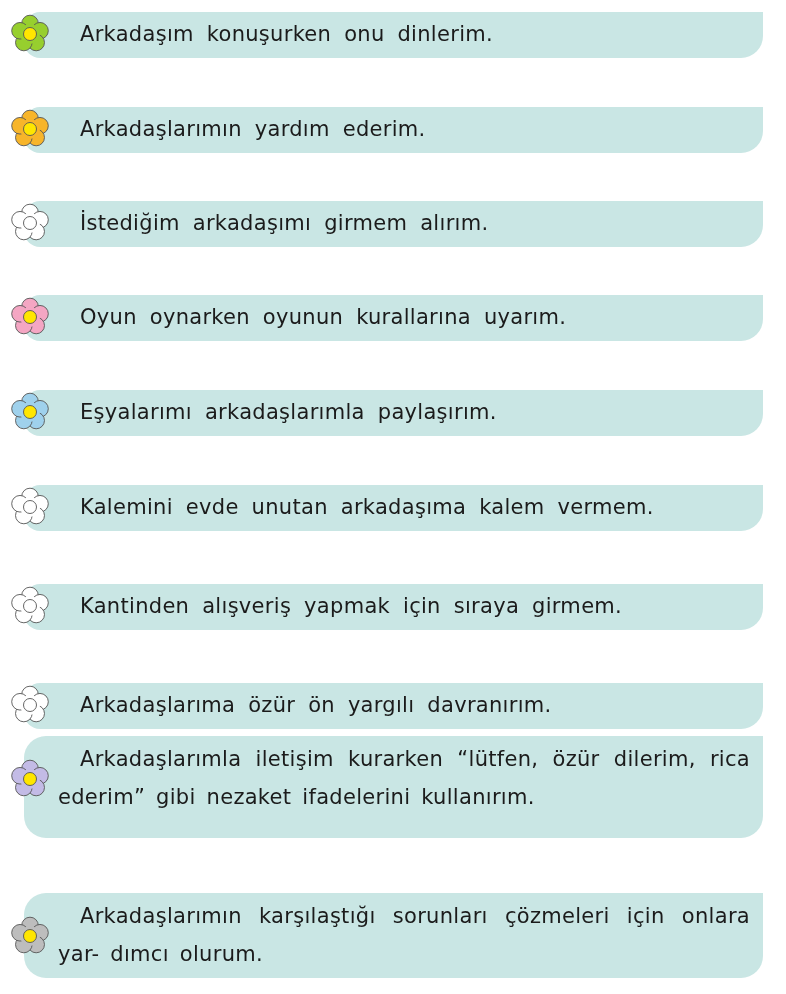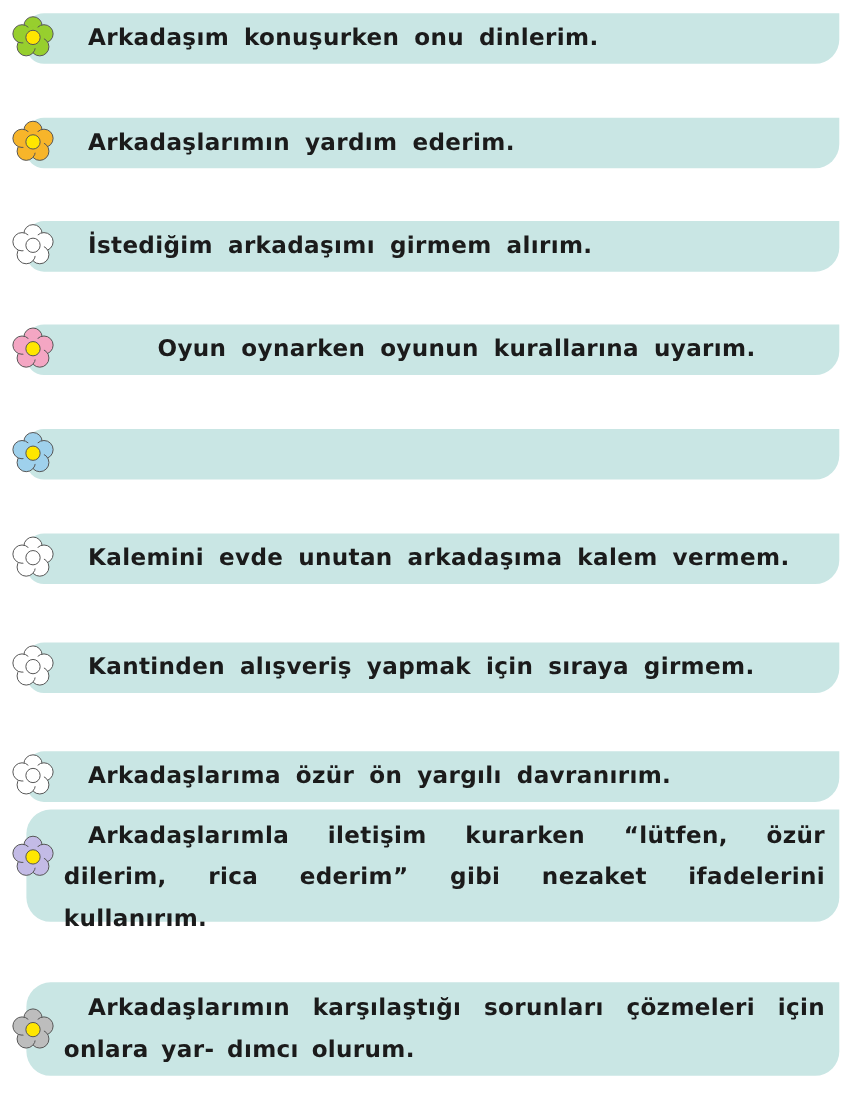--- a/index.html
+++ b/index.html
@@ -1,18 +1,18 @@
 <!DOCTYPE html>
 <html><head>
 <meta charset="utf-8">
 <style>
   html, body { margin: 0; padding: 0; background: #ffffff; }
   body { width: 786px; height: 994px; position: relative; overflow: hidden;
          font-family: "DejaVu Sans", sans-serif; color: #1b1b1b; }
-  .row { position: absolute; left: 0; width: 786px; font-weight: bold; }
+  .row { position: absolute; left: 0; width: 786px; }
   .pill { position: absolute; left: 24px; right: 23px; top: 0; bottom: 0;
           background: #c9e6e4; border-radius: 22px 0 22px 22px; }
   .pill.single { border-radius: 16px 0 22px 16px; }
   .text { position: absolute; left: 80px; right: 36px; font-size: 21px;
           letter-spacing: 0.3px; word-spacing: 6px; white-space: nowrap; }
   .text.multi { white-space: normal; line-height: 38px; text-align: justify;
                 text-align-last: left; left: 58px; text-indent: 22px; word-spacing: 4px; }
   .flower { position: absolute; left: 8px; width: 44px; height: 44px; }
 </style>
 </head>
@@ -70,35 +70,36 @@
       <g class="petals">
           <circle cx="22" cy="11.5" r="8.3" fill="#f4a6c3" stroke="#555555" stroke-width="0.9"></circle>
           <circle cx="31.986093421099113" cy="18.755321559063052" r="8.3" fill="#f4a6c3" stroke="#555555" stroke-width="0.9"></circle>
           <circle cx="28.17174514907097" cy="30.494678440936948" r="8.3" fill="#f4a6c3" stroke="#555555" stroke-width="0.9"></circle>
           <circle cx="15.828254850929033" cy="30.494678440936948" r="8.3" fill="#f4a6c3" stroke="#555555" stroke-width="0.9"></circle>
           <circle cx="12.013906578900889" cy="18.75532155906305" r="8.3" fill="#f4a6c3" stroke="#555555" stroke-width="0.9"></circle>
           <circle cx="22" cy="22" r="10" fill="#f4a6c3"></circle>
         </g>
       <circle class="center" cx="22" cy="22" r="6.5" stroke="#555" stroke-width="0.9" fill="#ffe600"></circle>
     </svg>
-    <div class="text" style="color: rgb(27, 27, 27); top: 10px; text-align: center;">Oyun oynarken oyunun kurallarına uyarım.</div>
+    <div class="text" style="color: rgb(27, 27, 27); top: 10px;">Oyun oynarken oyunun kurallarına uyarım.</div>
   </div>
     <div class="row" style="top: 390px; height: 46px;">
     <div class="pill single" style="background: rgb(201, 230, 228);"></div>
     <svg class="flower" viewBox="0 0 44 44" style="top: 0px;">
       <g class="petals">
           <circle cx="22" cy="11.5" r="8.3" fill="#9fd1ec" stroke="#555555" stroke-width="0.9"></circle>
           <circle cx="31.986093421099113" cy="18.755321559063052" r="8.3" fill="#9fd1ec" stroke="#555555" stroke-width="0.9"></circle>
           <circle cx="28.17174514907097" cy="30.494678440936948" r="8.3" fill="#9fd1ec" stroke="#555555" stroke-width="0.9"></circle>
           <circle cx="15.828254850929033" cy="30.494678440936948" r="8.3" fill="#9fd1ec" stroke="#555555" stroke-width="0.9"></circle>
           <circle cx="12.013906578900889" cy="18.75532155906305" r="8.3" fill="#9fd1ec" stroke="#555555" stroke-width="0.9"></circle>
           <circle cx="22" cy="22" r="10" fill="#9fd1ec"></circle>
         </g>
       <circle class="center" cx="22" cy="22" r="6.5" stroke="#555" stroke-width="0.9" fill="#ffe600"></circle>
     </svg>
+    <div class="text" style="color: rgb(27, 27, 27); top: 10px;">Eşyalarımı arkadaşlarımla paylaşırım.</div>
   </div>
     <div class="row" style="top: 485px; height: 46px;">
     <div class="pill single" style="background: rgb(201, 230, 228);"></div>
     <svg class="flower" viewBox="0 0 44 44" style="top: 0px;">
       <g class="petals">
           <circle cx="22" cy="11.5" r="8.3" fill="#ffffff" stroke="#555555" stroke-width="0.9"></circle>
           <circle cx="31.986093421099113" cy="18.755321559063052" r="8.3" fill="#ffffff" stroke="#555555" stroke-width="0.9"></circle>
           <circle cx="28.17174514907097" cy="30.494678440936948" r="8.3" fill="#ffffff" stroke="#555555" stroke-width="0.9"></circle>
           <circle cx="15.828254850929033" cy="30.494678440936948" r="8.3" fill="#ffffff" stroke="#555555" stroke-width="0.9"></circle>
           <circle cx="12.013906578900889" cy="18.75532155906305" r="8.3" fill="#ffffff" stroke="#555555" stroke-width="0.9"></circle>

